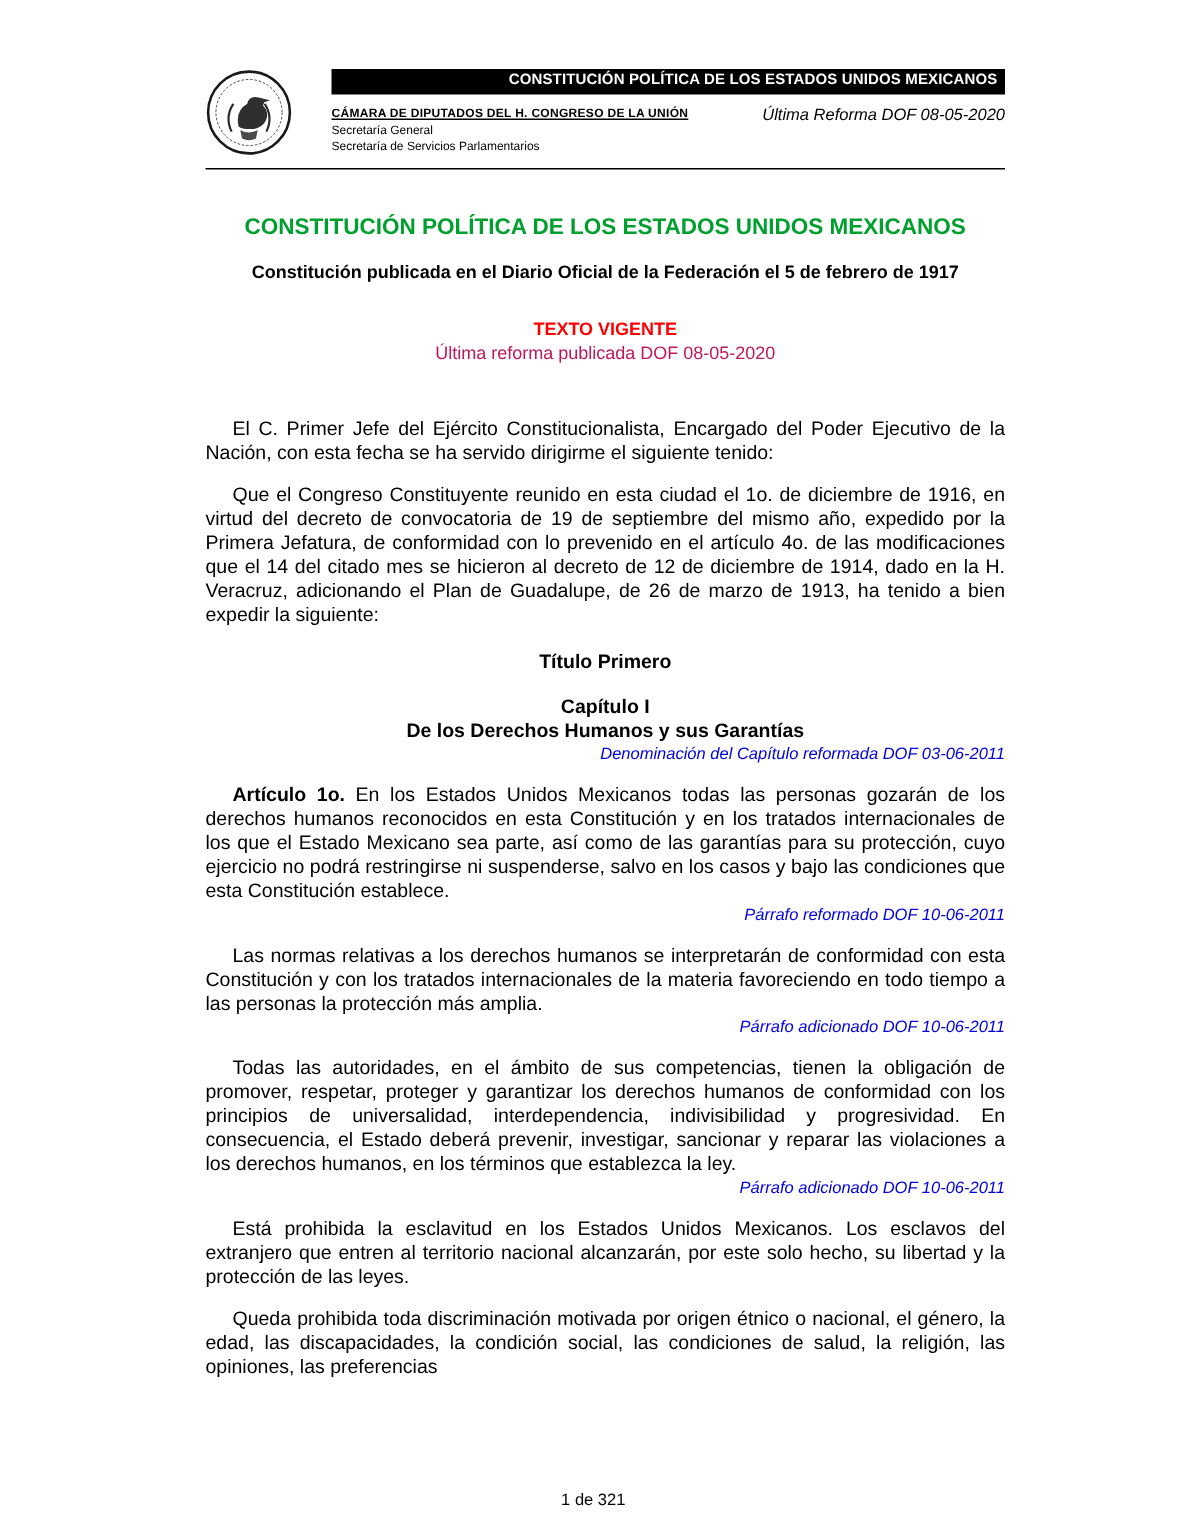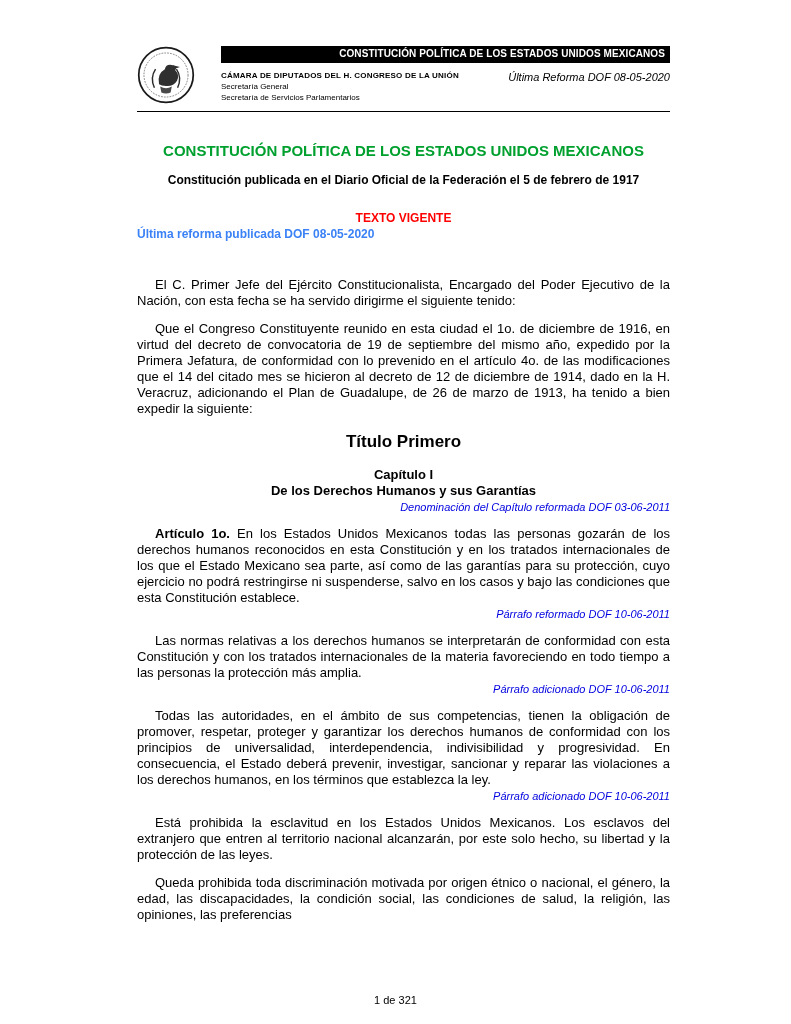--- a/index.html
+++ b/index.html
@@ -24,30 +24,30 @@
     background: #000000;
     color: #ffffff;
     font-size: 10px;
     font-weight: bold;
     text-align: right;
     padding: 2px 5px 3px 5px;
     line-height: 1.15;
     letter-spacing: 0.1px;
   }
   .header-sub { display: flex; justify-content: space-between; margin-top: 8px; }
-  .org-line1 { font-size: 8px; font-weight: bold; letter-spacing: 0.2px; }
+  .org-line1 { font-size: 8px; font-weight: bold; letter-spacing: 0.2px; text-decoration: underline; }
   .org-line2 { font-size: 8px; margin-top: 2px; }
   .last-reform { font-size: 11px; font-style: italic; white-space: nowrap; }
   .header-rule { border-bottom: 1.5px solid #000; margin-top: 3px; }
 
   
   .main-title   { margin-top: 30px; text-align: center; font-size: 15px; font-weight: bold; color: #00A02F; }
   .pub-note     { margin-top: 14px; text-align: center; font-size: 12px; font-weight: bold; }
   .status-line  { margin-top: 24px; text-align: center; font-size: 12px; font-weight: bold; color: #FF0000; }
-  .reform-line  { margin-top: 2px;  font-size: 12px; font-weight: bold; color: #3b82f6; }
+  .reform-line  { margin-top: 2px;  text-align: center; font-size: 12px; font-weight: normal; color: #be185d; }
 
   
   .para {
     margin-top: 12px;
     font-size: 13px;
     line-height: 16px;
     text-align: justify;
     text-indent: 18px;
   }
   .para.first { margin-top: 36px; }
@@ -61,21 +61,21 @@
     margin-top: 1px;
   }
   .h-reform {
     margin-top: 14px;
     text-align: center;
     font-size: 13px;
     font-weight: bold;
     line-height: 17px;
     padding: 0 20px;
   }
-  .h-titulo { margin-top: 15px; text-align: center; font-size: 17px; font-weight: bold; }
+  .h-titulo { margin-top: 15px; text-align: center; font-size: 13px; font-weight: bold; }
   .chapter-block { margin-top: 15px; text-align: center; font-size: 13px; font-weight: bold; line-height: 16px; }
 
   
   .page-footer {
     position: absolute;
     left: 0; right: 0; bottom: 18px;
     text-align: center;
     font-size: 11px;
   }
 </style>

